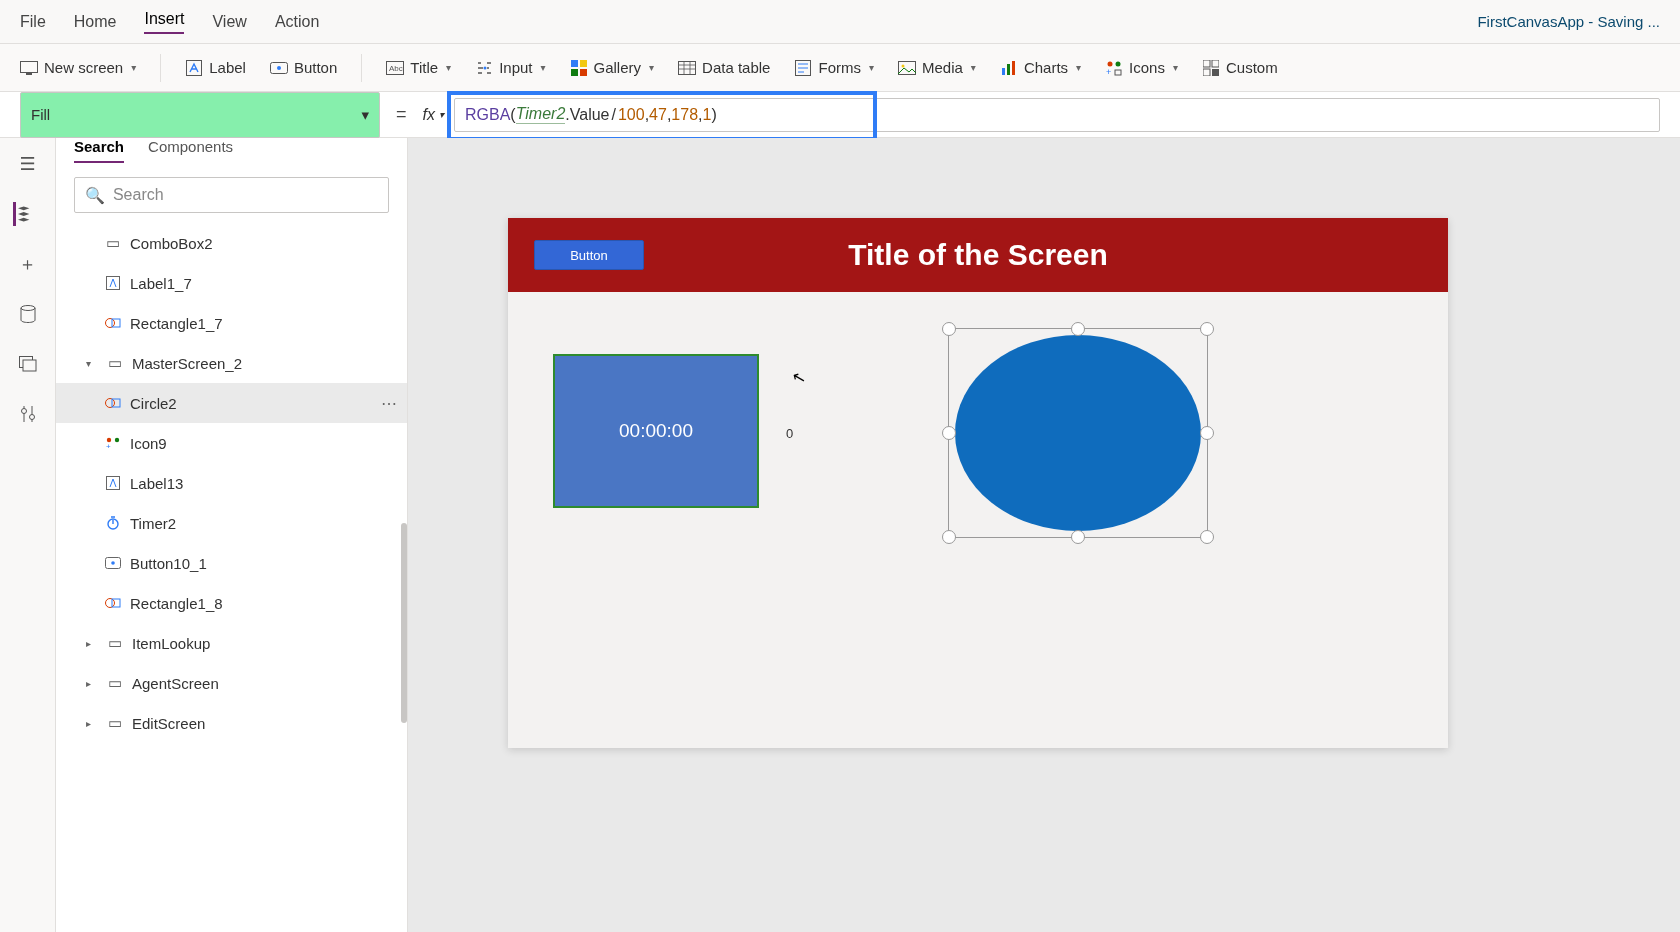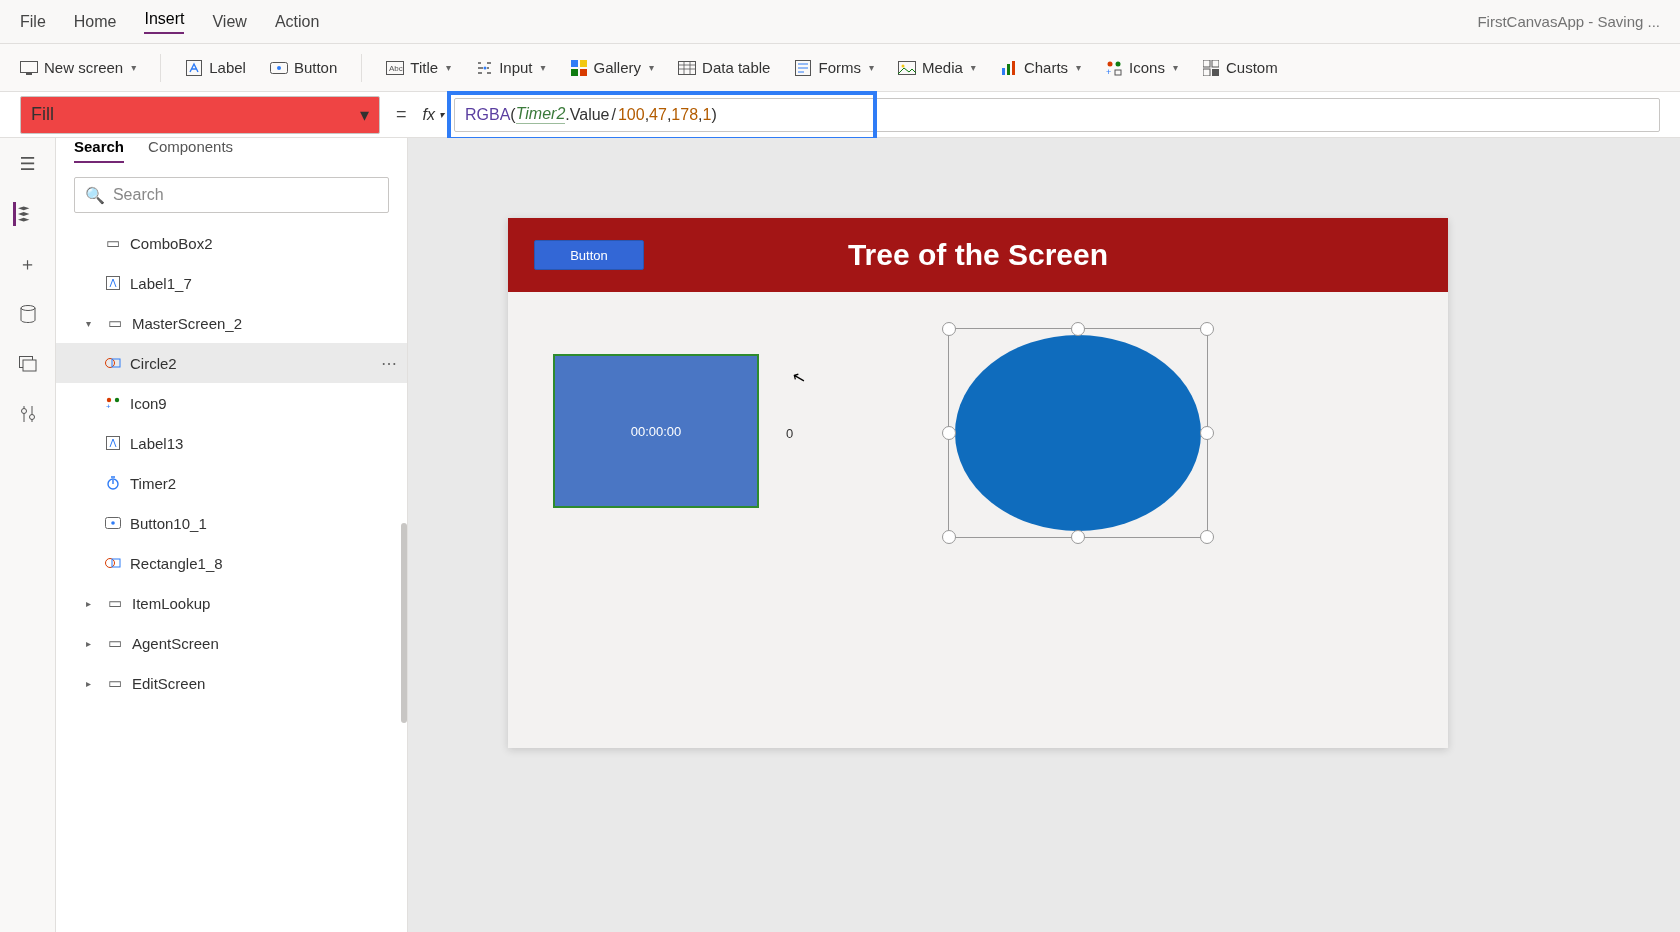--- a/index.html
+++ b/index.html
@@ -3,32 +3,32 @@
 <meta charset="utf-8">
 <style>
   * { box-sizing: border-box; margin: 0; padding: 0; font-family: "Segoe UI", -apple-system, sans-serif; }
   body { width: 1680px; height: 932px; background: #f3f2f1; overflow: hidden; color: #323130; }
 
   
   .menubar { height: 44px; display: flex; align-items: center; padding: 0 20px; gap: 28px; background: #f9f8f7; border-bottom: 1px solid #e1dfdd; }
   .menubar .spacer { flex: 1; }
   .menubar .mi { font-size: 16px; cursor: pointer; color: #444; }
   .menubar .mi.active { font-weight: 400; color: #000; border-bottom: 2px solid #742774; padding-bottom: 4px; }
-  .app-status { font-size: 15px; color: #737373; }
+  .app-status { font-size: 15px; color: #0c4a6e; }
 
   
   .ribbon { height: 48px; display: flex; align-items: center; padding: 0 20px; gap: 24px; background: #faf9f8; border-bottom: 1px solid #e1dfdd; }
   .rbtn { display: flex; align-items: center; gap: 6px; font-size: 15px; color: #333; cursor: pointer; }
   .rbtn .ico { width: 18px; height: 18px; display: inline-flex; align-items: center; justify-content: center; }
   .rbtn .chev { font-size: 10px; color: #666; margin-left: 2px; }
   .rsep { width: 1px; height: 28px; background: #e1dfdd; }
 
   
   .formulabar { height: 46px; display: flex; align-items: center; padding: 6px 20px; gap: 10px; background: #fff; border-bottom: 1px solid #e1dfdd; }
-  .prop-select { width: 360px; height: 38px; border: 1px solid #c8c6c4; border-radius: 2px; padding: 0 10px; display: flex; align-items: center; justify-content: space-between; background: #ef4444; font-size: 18px; }
+  .prop-select { width: 360px; height: 46px; border: 1px solid #c8c6c4; border-radius: 2px; padding: 0 10px; display: flex; align-items: center; justify-content: space-between; background: #86efac; font-size: 15px; }
   .eq { font-size: 18px; color: #444; padding: 0 6px; }
   .fx { font-style: italic; font-size: 16px; color: #333; display: flex; align-items: center; gap: 4px; }
   .fx .chev { font-size: 10px; }
   .formula-input { flex: 1; height: 34px; border: 1px solid #c8c6c4; border-radius: 2px; padding: 0 10px; display: flex; align-items: center; font-family: Consolas, monospace; font-size: 16px; background: #fff; position: relative; }
   .formula-highlight { position: absolute; border: 4px solid #2f7cf6; top: -8px; left: -8px; width: 430px; height: 50px; pointer-events: none; }
   .tok-fn { color: #5a3ea0; }
   .tok-id { color: #3a7a3a; font-style: italic; border-bottom: 1px solid rgba(58,122,58,.5); }
   .tok-prop { color: #333; }
   .tok-op { color: #333; padding: 0 2px; }
   .tok-num { color: #b35c00; }
@@ -58,21 +58,21 @@
   .titem .tico { width: 18px; height: 18px; display: inline-flex; align-items: center; justify-content: center; color: #666; }
   .titem .dots { margin-left: auto; font-size: 16px; color: #666; }
   .tree-scroll { position: absolute; right: 0; top: 300px; width: 6px; height: 200px; background: #c8c6c4; border-radius: 3px; }
 
   .canvas-area { flex: 1; background: #e9e9e9; position: relative; overflow: hidden; }
   .artboard { position: absolute; left: 100px; top: 80px; width: 940px; height: 530px; background: #f3f2f1; box-shadow: 0 2px 8px rgba(0,0,0,.15); }
   .ab-header { height: 74px; background: #a31515; display: flex; align-items: center; position: relative; }
   .ab-button { position: absolute; left: 26px; top: 22px; width: 110px; height: 30px; background: #3367d6; border: 1px solid #2a56b0; border-radius: 2px; color: #fff; font-size: 13px; display: flex; align-items: center; justify-content: center; }
   .ab-title { flex: 1; text-align: center; color: #fff; font-size: 30px; font-weight: 700; }
   .ab-body { position: relative; height: calc(100% - 74px); }
-  .timer-rect { position: absolute; left: 45px; top: 62px; width: 206px; height: 154px; background: #4a76c4; border: 2px solid #2e8b2e; display: flex; align-items: center; justify-content: center; color: #fff; font-size: 13px; }
+  .timer-rect { position: absolute; left: 45px; top: 62px; width: 206px; height: 154px; background: #4a76c4; border: 2px solid #2e8b2e; display: flex; align-items: center; justify-content: center; color: #fff; font-size: 19px; }
   .timer-lbl { position: absolute; left: 278px; top: 134px; font-size: 13px; color: #333; }
   .sel-box { position: absolute; left: 440px; top: 36px; width: 260px; height: 210px; border: 1px solid #999; }
   .sel-box .ellipse { position: absolute; inset: 6px; background: #0f6cbd; border-radius: 50%; }
   .sel-handle { width: 14px; height: 14px; background: #fff; border: 1px solid #999; border-radius: 50%; position: absolute; }
   .cursor { position: absolute; left: 284px; top: 76px; font-size: 16px; color: #000; transform: rotate(-15deg); }
 
   svg { display: block; }
 </style>
 </head>
 <body>
@@ -292,20 +292,29 @@
         </div>
       <div class="titem indent2">
           <span class="tico">
             <svg width="14" height="14" viewBox="0 0 14 14">
               <rect x="0.5" y="0.5" width="13" height="13" fill="none" stroke="#666"></rect>
               <path d="M4 11L7 3L10 11" stroke="#2f7cf6" fill="none"></path>
             </svg>
           </span>
           <span>Label1_7</span>
         </div>
+      <div class="titem indent2">
+          <span class="tico">
+            <svg width="16" height="12" viewBox="0 0 16 12">
+              <circle cx="5" cy="6" r="4.5" fill="none" stroke="#d83b01"></circle>
+              <rect x="7" y="2" width="8" height="8" fill="none" stroke="#2f7cf6"></rect>
+            </svg>
+          </span>
+          <span>Rectangle1_7</span>
+        </div>
       <div class="titem indent1">
           <span class="exp">▾</span>
           <span class="tico">▭</span>
           <span>MasterScreen_2</span>
         </div>
       <div class="titem indent2 sel">
           <span class="tico">
             <svg width="16" height="12" viewBox="0 0 16 12">
               <circle cx="5" cy="6" r="4.5" fill="none" stroke="#d83b01"></circle>
               <rect x="7" y="2" width="8" height="8" fill="none" stroke="#2f7cf6"></rect>
@@ -376,21 +385,21 @@
           <span>EditScreen</span>
         </div>
       <div class="tree-scroll"></div>
     </div>
   </div>
 
   <div class="canvas-area">
     <div class="artboard">
       <div class="ab-header">
         <div class="ab-button">Button</div>
-        <div class="ab-title">Tree of the Screen</div>
+        <div class="ab-title">Title of the Screen</div>
       </div>
       <div class="ab-body">
         <div class="timer-rect">00:00:00</div>
         <div class="timer-lbl">0</div>
         <div class="sel-box">
           <div class="ellipse"></div>
           <div class="sel-handle" style="left:-7px;top:-7px"></div>
           <div class="sel-handle" style="left:calc(50% - 7px);top:-7px"></div>
           <div class="sel-handle" style="right:-7px;top:-7px"></div>
           <div class="sel-handle" style="left:-7px;top:calc(50% - 7px)"></div>

